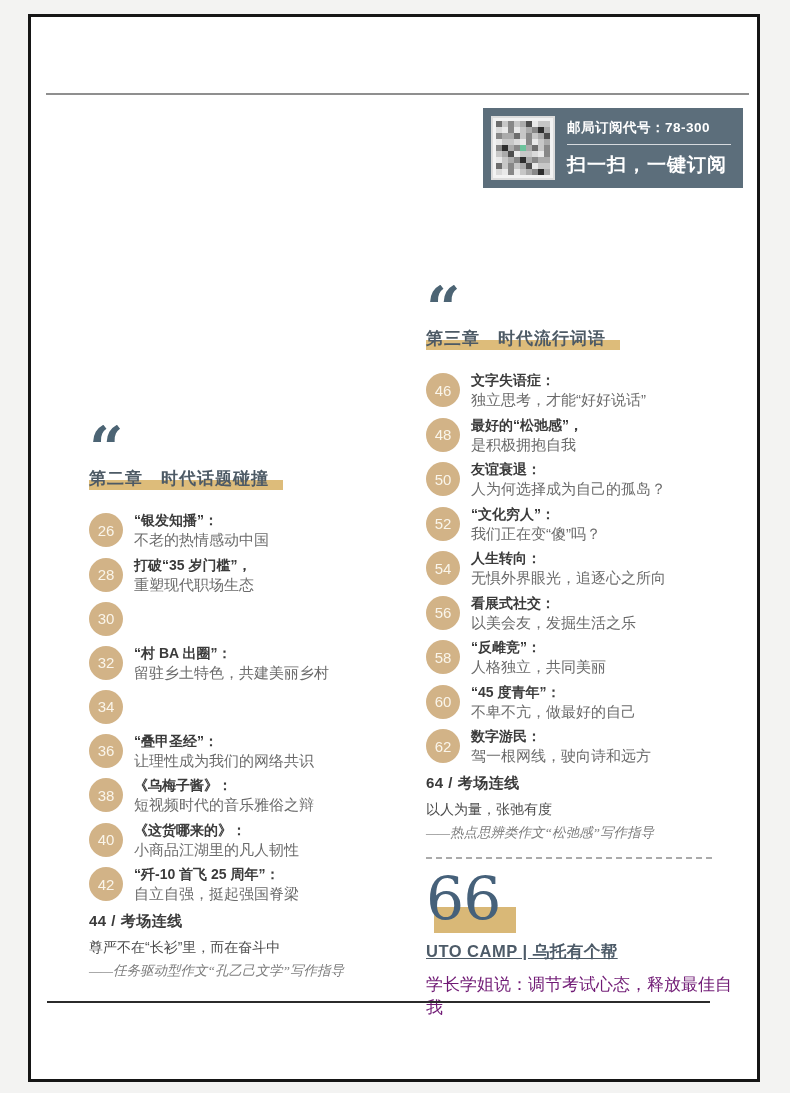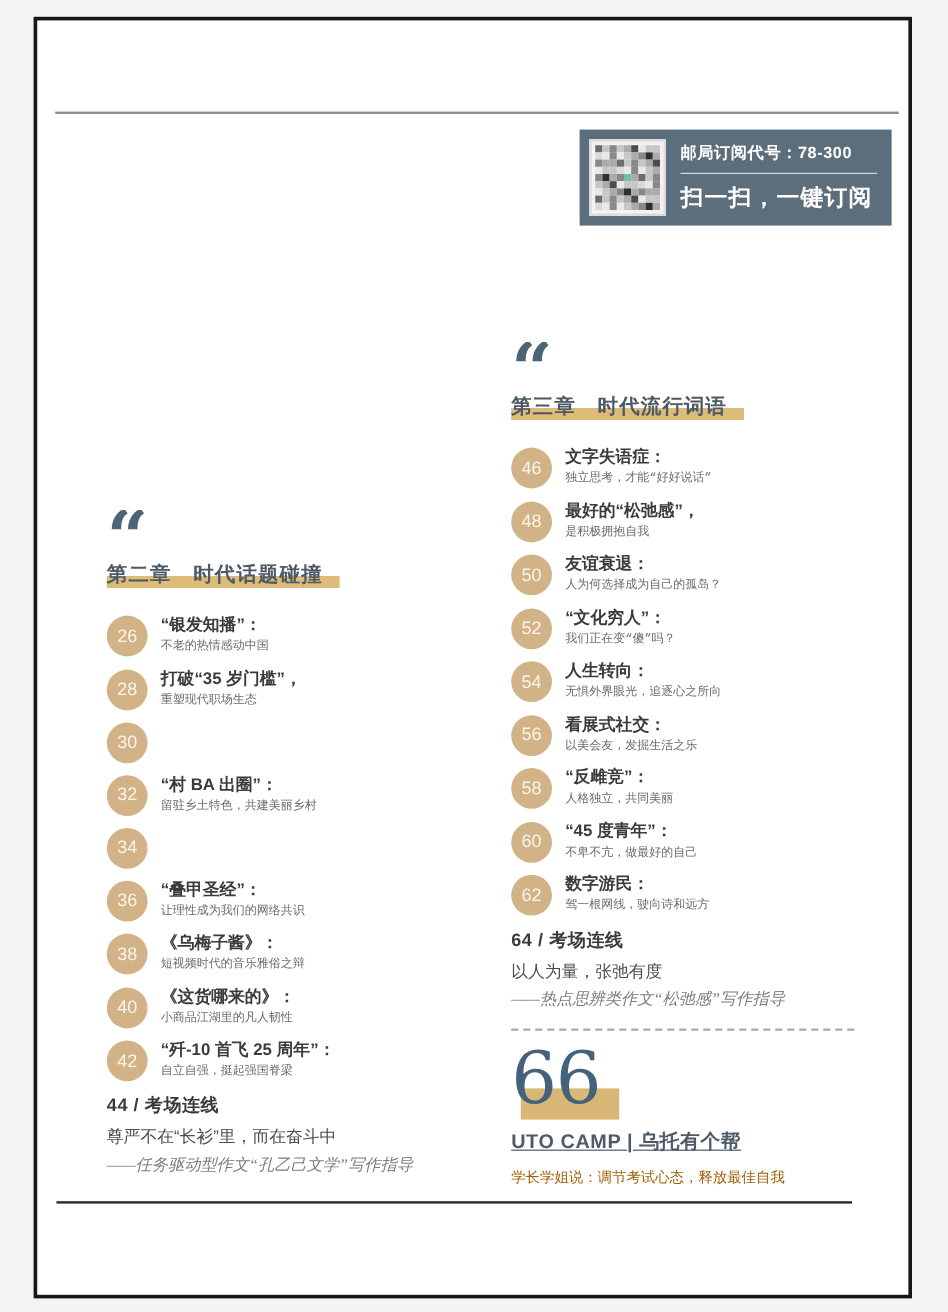--- a/index.html
+++ b/index.html
@@ -36,34 +36,34 @@
   .chapter-title span { background:linear-gradient(to bottom, transparent 52%, #ddbc7a 52%); padding:0 14px 2px 0; }
 
   .items { margin-top:21px; }
   .toc-item { display:flex; align-items:center; gap:11px; min-height:37px; margin-bottom:6.5px; }
   .num-circle {
     flex:0 0 auto; width:34px; height:34px; border-radius:50%; background:#d2b387;
     color:#faf5ea; font-size:15px; display:flex; align-items:center; justify-content:center;
   }
   .toc-text { display:flex; flex-direction:column; }
   .toc-title { font-size:14px; font-weight:bold; color:#3b3b3b; line-height:19px; white-space:nowrap; }
-  .toc-sub { font-size:10px; color:#6b6b6b; line-height:19px; white-space:nowrap;font-family:Liberation Mono, monospace; }
+  .toc-sub { font-size:15px; color:#6b6b6b; line-height:19px; white-space:nowrap; }
 
   .exam { margin-top:9px; }
   .exam-heading { font-size:15px; font-weight:bold; color:#3a3a3a; letter-spacing:.5px; }
   .exam-line1 { margin-top:8px; font-size:14px; color:#4c4c4c; }
   .exam-line2 { margin-top:5px; font-size:13.5px; color:#7c7c7c; font-family:"Liberation Serif","DejaVu Serif",serif; font-style:italic; }
 
   .dashed-rule { margin-top:15px; width:286px; border-top:2px dashed #ababab; }
 
   .feature { margin-top:8px; position:relative; }
   .feature-rect { position:absolute; left:8px; top:40px; width:82px; height:26px; background:#d9b877; }
   .feature-number { position:relative; font-family:"DejaVu Serif","Liberation Serif",serif; font-size:60px; color:#46617a; line-height:64px; letter-spacing:-1px; }
   .feature-title { margin-top:10px; font-size:16.5px; font-weight:bold; color:#4d5b68; letter-spacing:.5px;text-decoration:underline; }
-  .feature-sub { margin-top:10px; font-size:12px; color:#a16207; }
+  .feature-sub { margin-top:10px; font-size:17px; color:#701a75; }
 
   
   .footer-rule { position:absolute; left:16px; top:984px; width:663px; height:2px; background:#2b2b2b; }
   .footer { position:absolute; right:56px; top:1000px; font-size:13px; color:#3f3f3f; white-space:nowrap; display:flex; align-items:center; gap:3px; }
   .footer b { font-weight:bold; color:#2e2e2e; }
   .logo-book { color:#cf241c; font-family:"Liberation Serif","DejaVu Serif",serif; font-weight:bold; font-style:italic; font-size:17px; letter-spacing:-1px; padding:0 2px; border-bottom:1px solid #cf241c; }
 </style>
 </head>
 <body>
 

